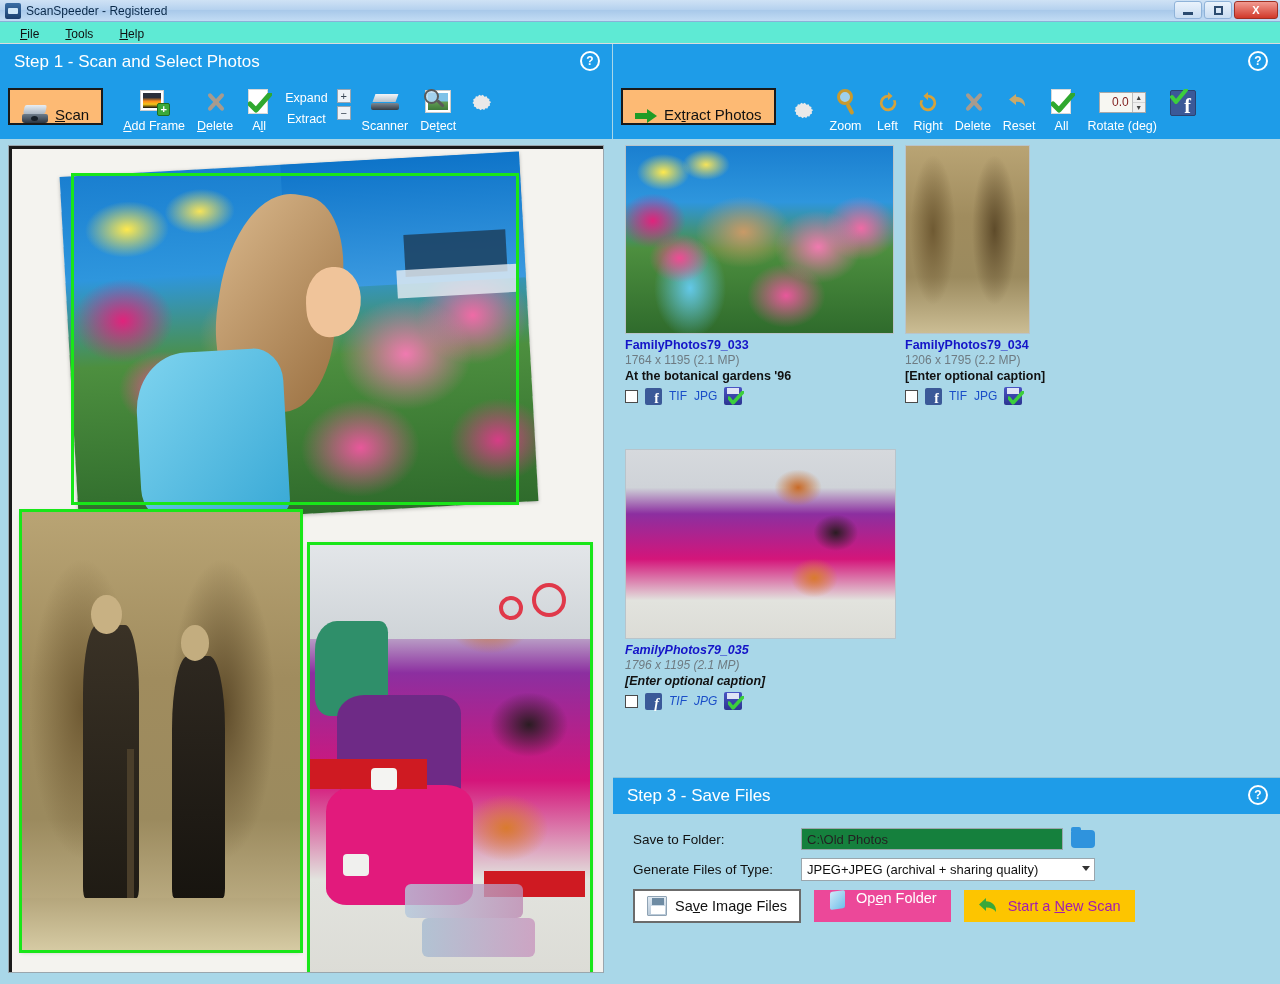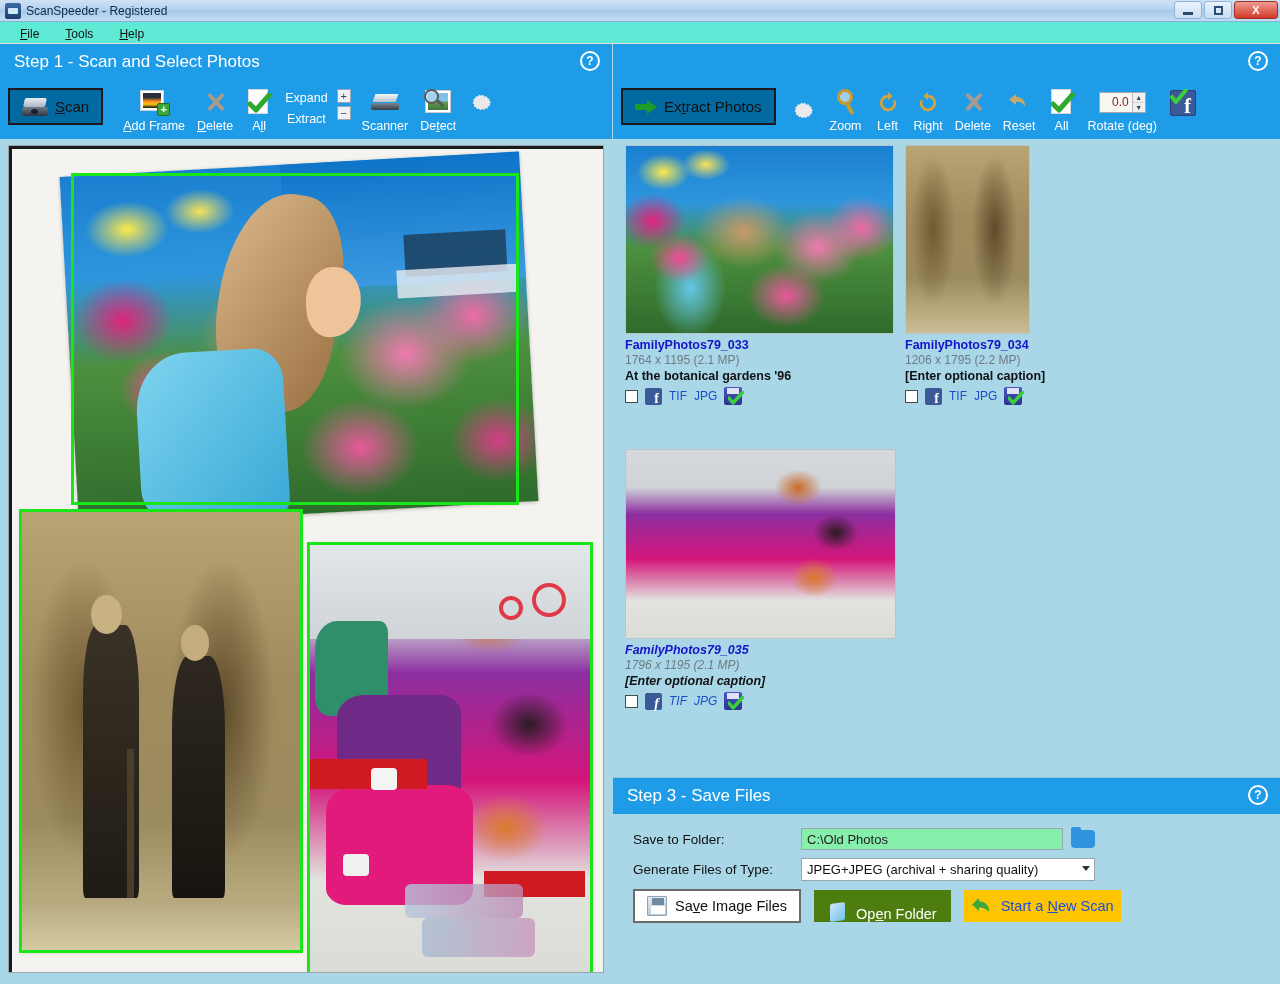--- a/index.html
+++ b/index.html
@@ -80,22 +80,22 @@
   }
   .tb-item {
     display:flex; flex-direction:column; align-items:center; justify-content:space-between;
     color:#fff; font-size:12.5px; min-width:40px; padding:0 6px;
   }
   .tb-item .glyph { height:32px; display:flex; align-items:center; justify-content:center; }
   .tb-label { margin-top:1px; white-space:nowrap; }
   .tb-label u { text-decoration: underline; }
 
   .big-btn {
-    background:#0369a1; border:2px solid #1a1a1a; color:#111;
-    height:37px; display:flex; align-items:center; gap:7px;
+    background:#fdba74; border:2px solid #1a1a1a; color:#111;
+    height:37px; display:flex; align-items:flex-end; gap:7px;
     padding:0 12px; font-size:15px; margin-right:14px; margin-top:2px;
   }
   .big-btn u { text-decoration: underline; }
 
   
   .ico-scanner { width:26px; height:18px; position:relative; }
   .ico-scanner .body{ position:absolute; left:0; bottom:0; width:26px; height:9px;
     background:linear-gradient(to bottom,#6e7d8c,#2d3640); border-radius:2px 2px 3px 3px;}
   .ico-scanner .lid{ position:absolute; left:2px; top:0; width:22px; height:9px;
     background:linear-gradient(to bottom,#e8eef4,#aab6c2); transform:skewX(-12deg); border-radius:2px;}
@@ -344,38 +344,38 @@
     position:relative;}
 
   
   .step3{ position:absolute; left:0; bottom:0; width:667px; height:207px;
     background:#a9d7e8; border-top:1px solid #8fc3d8; }
   .s3-body{ padding:14px 18px 0 20px; }
   .s3-row{ display:flex; align-items:center; margin-bottom:8px; }
   .s3-label{ width:168px; font-size:13.5px; color:#111; }
   .s3-input{ height:22px; border:1px solid #9aa6ad; background:#fff; font-size:13px;
     padding:2px 5px; color:#111; display:flex; align-items:center; }
-  .s3-input.readonly{ background:#86efac; color:#222; }
+  .s3-input.readonly{ background:#15803d; color:#222; }
   .s3-folder{ width:24px;height:18px;background:#2f93dd;border-radius:2px 4px 4px 4px;
     margin-left:8px; position:relative;}
   .s3-folder:before{content:"";position:absolute;left:0;top:-3px;width:10px;height:4px;
     background:#2f93dd;border-radius:2px 2px 0 0;}
   .s3-select{ position:relative; height:23px; border:1px solid #9aa6ad; background:#fff;
     font-size:13px; padding:2px 22px 2px 5px; display:flex; align-items:center; color:#111;}
   .s3-select .arw{ position:absolute;right:4px;top:7px;width:0;height:0;
     border-left:4px solid transparent;border-right:4px solid transparent;border-top:5px solid #333;}
   .s3-btnrow{ display:flex; align-items:center; gap:13px; margin-top:4px; }
   .btn-save{ background:#fff;border:2px solid #6b6b6b;height:34px;display:flex;align-items:center;
     gap:8px;padding:0 12px;font-size:14.5px;color:#111;}
   .btn-save u{text-decoration:underline;}
-  .btn-open{ background:#4d7c0f;color:#fff;height:32px;display:flex;align-items:flex-end;gap:8px;
+  .btn-open{ background:#ec4899;color:#fff;height:32px;display:flex;align-items:flex-start;gap:8px;
     padding:0 14px;font-size:14.5px;}
   .btn-open u{text-decoration:underline;}
-  .btn-new{ background:#fdc500;color:#1d4ed8;height:32px;display:flex;align-items:center;gap:8px;
-    padding:0 7px;font-size:14.5px;}
+  .btn-new{ background:#fdc500;color:#a21caf;height:32px;display:flex;align-items:center;gap:8px;
+    padding:0 14px;font-size:14.5px;}
   .btn-new u{text-decoration:underline;}
   .status{ display:flex;align-items:center;gap:8px;margin-top:10px;font-size:12.5px;color:#111;}
   .floppy{width:20px;height:20px;background:linear-gradient(to bottom,#dfe9f2,#b9c9d8);
     border:1px solid #8fa3b4;position:relative;border-radius:1px;}
   .floppy .s{position:absolute;left:4px;top:1px;width:12px;height:7px;background:#6e8ba3;}
   .floppy .l{position:absolute;left:3px;bottom:1px;width:14px;height:8px;background:#fff;}
   .ico-openfolder{width:20px;height:20px;position:relative;}
   .ico-openfolder i{position:absolute;left:2px;top:1px;width:15px;height:18px;
     background:linear-gradient(135deg,#cfe8f7,#6fc0ea);transform:skewY(-8deg);border-radius:2px;}
   .ico-back{width:22px;height:18px;position:relative;}

